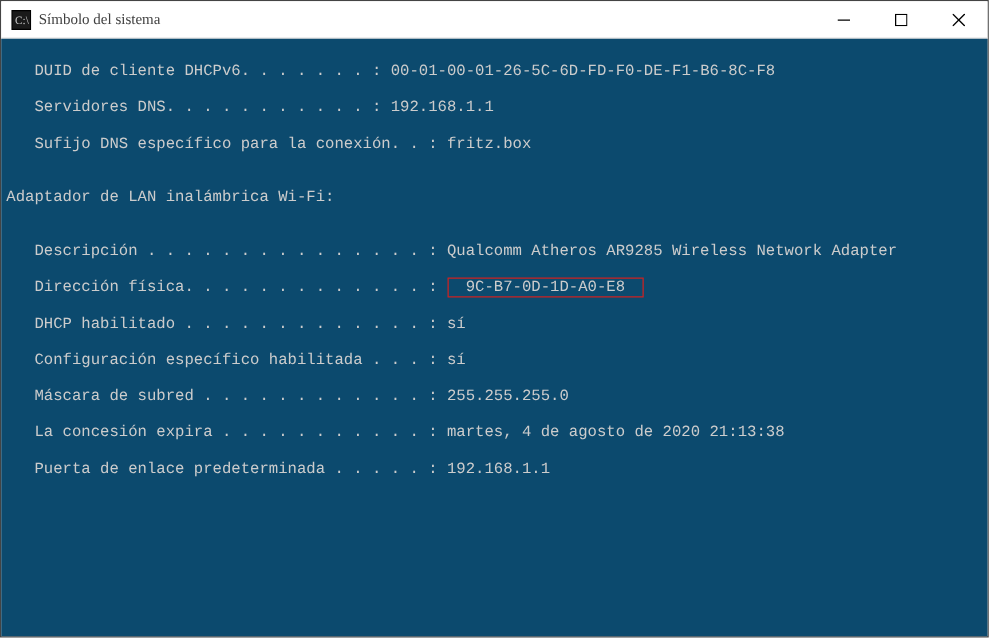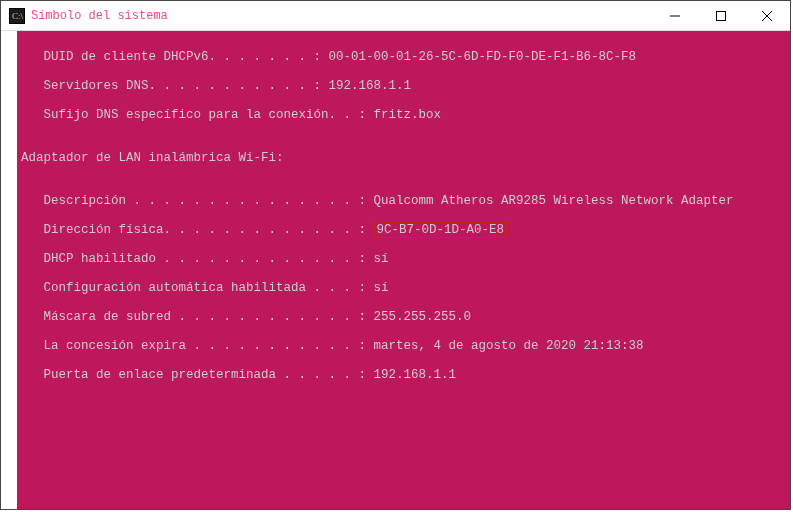--- a/index.html
+++ b/index.html
@@ -29,61 +29,60 @@
     width: 16px;
     height: 16px;
     margin-left: 8px;
     margin-right: 6px;
     display: inline-flex;
     align-items: center;
     justify-content: center;
   }
   .title-icon svg { display: block; }
   .title-text {
-    font-family: Liberation Mono, monospace;
+    font-family: Liberation Serif, serif;
     font-size: 12px;
-    color: #ec4899;
+    color: #404040;
     flex: 1;
   }
   .win-controls {
     display: flex;
     height: 100%;
   }
   .win-btn {
     width: 46px;
     height: 100%;
     display: flex;
     align-items: center;
     justify-content: center;
     cursor: pointer;
   }
   .win-btn svg { display: block; }
   .terminal {
     flex: 1;
-    background: #be185d;
+    background: #0c4a6e;
     color: #cccccc;
     font-family: Consolas, "Courier New", monospace;
     font-size: 12.5px;
     line-height: 14.5px;
     padding: 4px 0 0 4px;
     white-space: pre;
     overflow: hidden;
     position: relative;
-    margin-left: 16px;
   }
   .line {
     font-family: inherit;
   }
   .section-header {
     margin-top: 14px;
     margin-bottom: 14px;
   }
   .highlight {
     border: 1.5px solid #cc2222;
-    padding: 0 2px;
+    padding: 0 14px;
   }
 </style>
 </head>
 <body>
 
 <div class="window">
   <div class="titlebar">
     <span class="title-icon">
       <svg width="16" height="16" viewBox="0 0 16 16">
         <rect x="0" y="0" width="16" height="16" fill="#000"></rect>
@@ -113,21 +112,21 @@
   </div>
 
   <div class="terminal">
 <div class="line"><span>   DUID de cliente DHCPv6. . . . . . . : </span><span>00-01-00-01-26-5C-6D-FD-F0-DE-F1-B6-8C-F8</span></div>
 <div class="line"><span>   Servidores DNS. . . . . . . . . . . : </span><span>192.168.1.1</span></div>
 <div class="line"><span>   Sufijo DNS específico para la conexión. . : </span><span>fritz.box</span></div>
 <div class="line section-header">Adaptador de LAN inalámbrica Wi-Fi:</div>
 <div class="line"><span>   Descripción . . . . . . . . . . . . . . . : </span><span>Qualcomm Atheros AR9285 Wireless Network Adapter</span></div>
 <div class="line"><span>   Dirección física. . . . . . . . . . . . . : </span><span class="highlight">9C-B7-0D-1D-A0-E8</span></div>
 <div class="line"><span>   DHCP habilitado . . . . . . . . . . . . . : </span><span>sí</span></div>
-<div class="line"><span>   Configuración automática habilitada . . . : </span><span>sí</span></div>
+<div class="line"><span>   Configuración específico habilitada . . . : </span><span>sí</span></div>
 <div class="line"><span>   Máscara de subred . . . . . . . . . . . . : </span><span>255.255.255.0</span></div>
 <div class="line"><span>   La concesión expira . . . . . . . . . . . : </span><span>martes, 4 de agosto de 2020 21:13:38</span></div>
 <div class="line"><span>   Puerta de enlace predeterminada . . . . . : </span><span>192.168.1.1</span></div>
 
 
 
 
 
 
 

